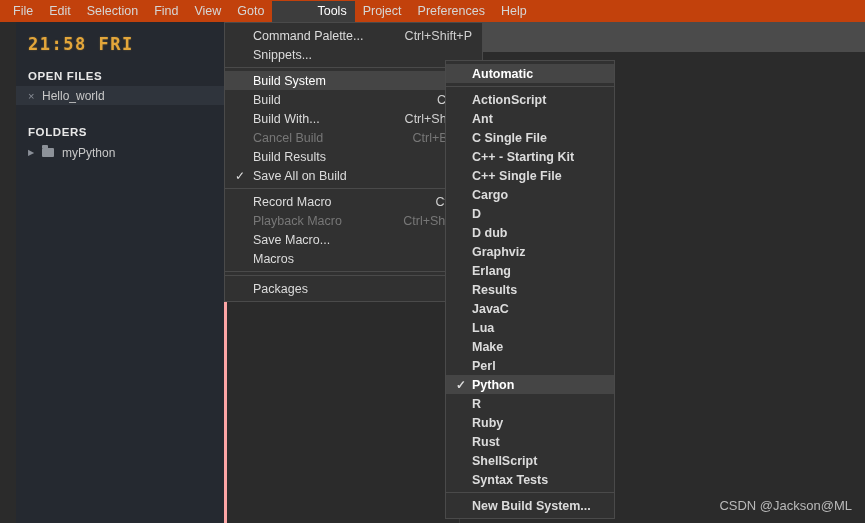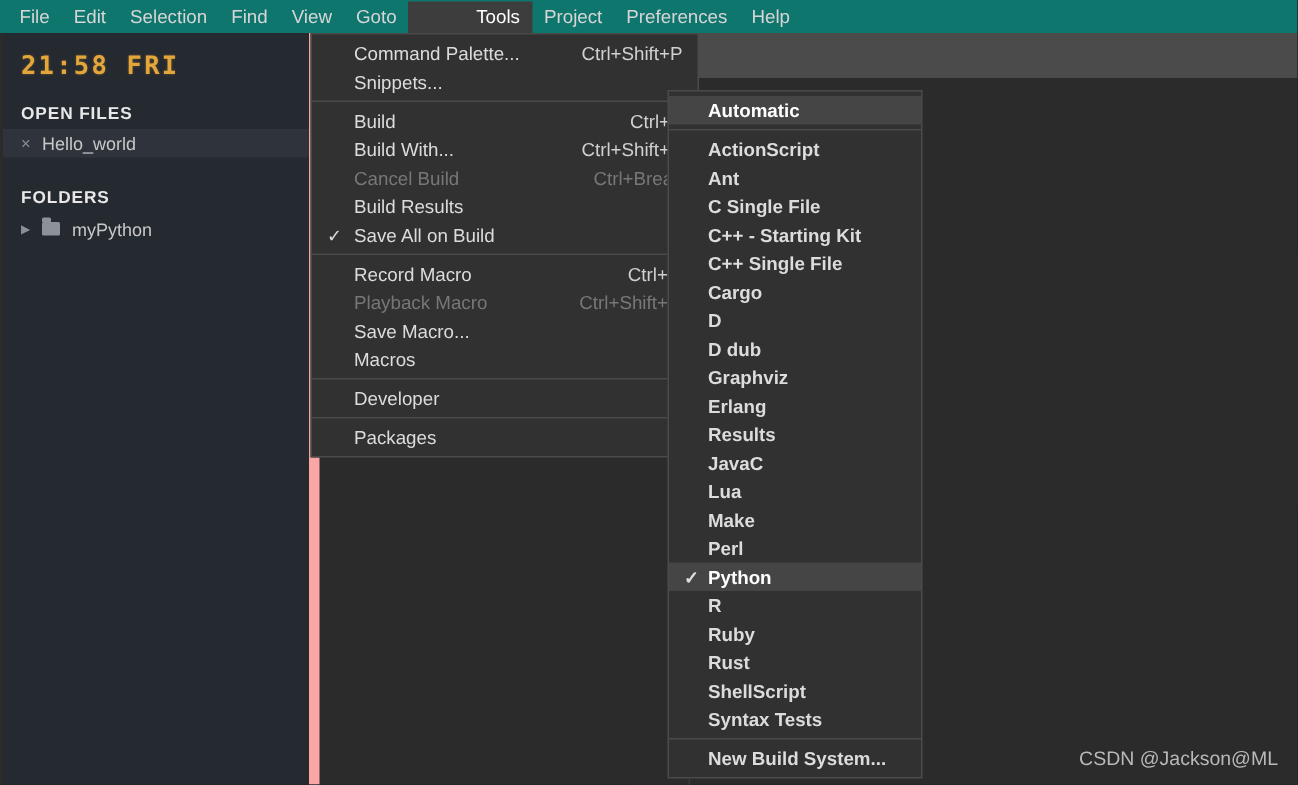--- a/index.html
+++ b/index.html
@@ -12,21 +12,21 @@
   #app {
     position: relative;
     width: 865px; height: 523px;
     background: #2b2b2b;
   }
 
   
   .menubar {
     position: absolute; top: 0; left: 0;
     width: 865px; height: 22px;
-    background: #0f766e;
+    background: #c2410c;
     display: flex; align-items: center;
     padding-left: 5px;
     z-index: 40;
     text-align: center;
   }
   .menubar-item {
     font-size: 12.5px;
     color: #d6d6d6;
     padding: 3px 8px 4px 8px;
     line-height: 14px;
@@ -64,24 +64,24 @@
   }
   .gutter {
     position: absolute; left: 211px; top: 52px;
     width: 38px; height: 471px;
     background: #2b2b2b;
     border-right: 1px solid #3a3a3a;
   }
 
   
   .sidebar {
-    position: absolute; left: 2px; top: 22px;
+    position: absolute; left: 16px; top: 22px;
     width: 211px; height: 501px;
     background: #252930;
-    border-right: 7px solid #fca5a5;
+    border-right: 3px solid #fca5a5;
     z-index: 6;
   }
   .clock {
     font-family: "DejaVu Sans Mono", monospace;
     font-size: 17px;
     font-weight: bold;
     letter-spacing: 1.5px;
     color: #e3a63a;
     padding: 12px 0 0 12px;
     text-shadow: 0 0 2px rgba(227,166,58,0.35);
@@ -124,21 +124,21 @@
   }
 
   
   .menu {
     position: absolute;
     background: #313131;
     border: 1px solid #4a4a4a;
     z-index: 50;
     padding: 3px 0;
   }
-  #tools-menu { left: 207px; top: 22px; width: 259px; }
+  #tools-menu { left: 224px; top: 22px; width: 259px; }
   #build-system-menu { left: 445px; top: 60px; width: 170px; }
 
   .mi {
     position: relative;
     display: flex;
     align-items: center;
     height: 19px;
     font-size: 12.5px;
     color: #dcdcdc;
     padding-left: 28px;
@@ -234,20 +234,24 @@
 
   <div class="menu" id="tools-menu">
       <div class="mi">
         <span class="label">Command Palette...</span>
         <span class="shortcut">Ctrl+Shift+P</span>
       </div>
       <div class="mi">
         <span class="label">Snippets...</span>
       </div>
       <div class="sep"></div>
+      <div class="mi hl">
+        <span class="label">Build System</span>
+        <span class="chev">›</span>
+      </div>
       <div class="mi">
         <span class="label">Build</span>
         <span class="shortcut">Ctrl+B</span>
       </div>
       <div class="mi">
         <span class="label">Build With...</span>
         <span class="shortcut">Ctrl+Shift+B</span>
       </div>
       <div class="mi disabled">
         <span class="label">Cancel Build</span>
@@ -271,24 +275,20 @@
         <span class="shortcut">Ctrl+Shift+Q</span>
       </div>
       <div class="mi">
         <span class="label">Save Macro...</span>
       </div>
       <div class="mi">
         <span class="label">Macros</span>
         <span class="chev">›</span>
       </div>
       <div class="sep"></div>
-      <div class="mi">
-        <span class="label">Developer</span>
-        <span class="chev">›</span>
-      </div>
       <div class="sep"></div>
       <div class="mi">
         <span class="label">Packages</span>
         <span class="chev">›</span>
       </div>
     </div>
 
   <div class="menu" id="build-system-menu">
       <div class="mi hl">
         <span class="label">Automatic</span>

